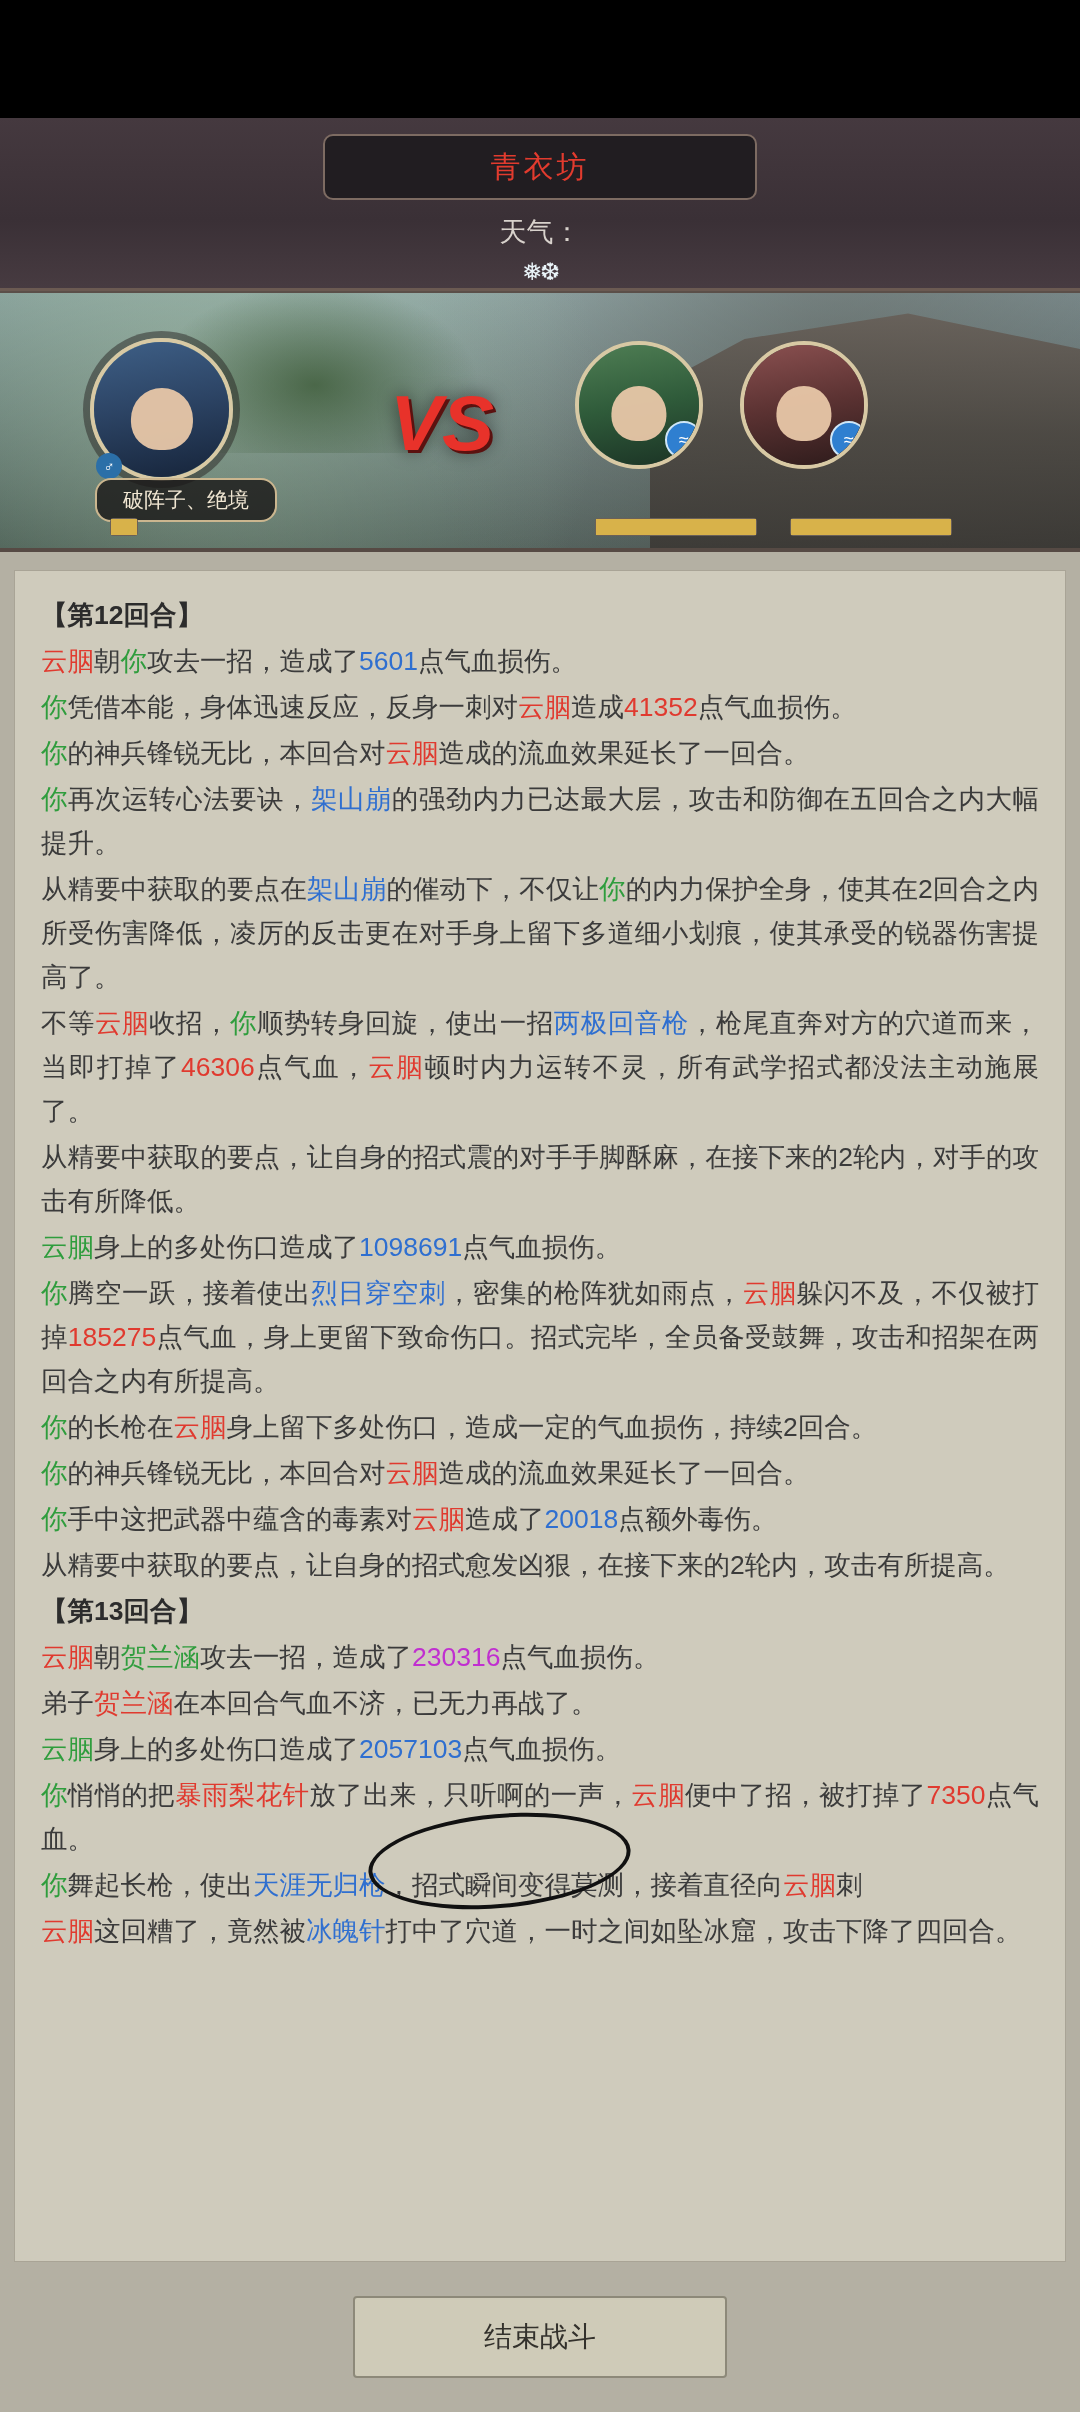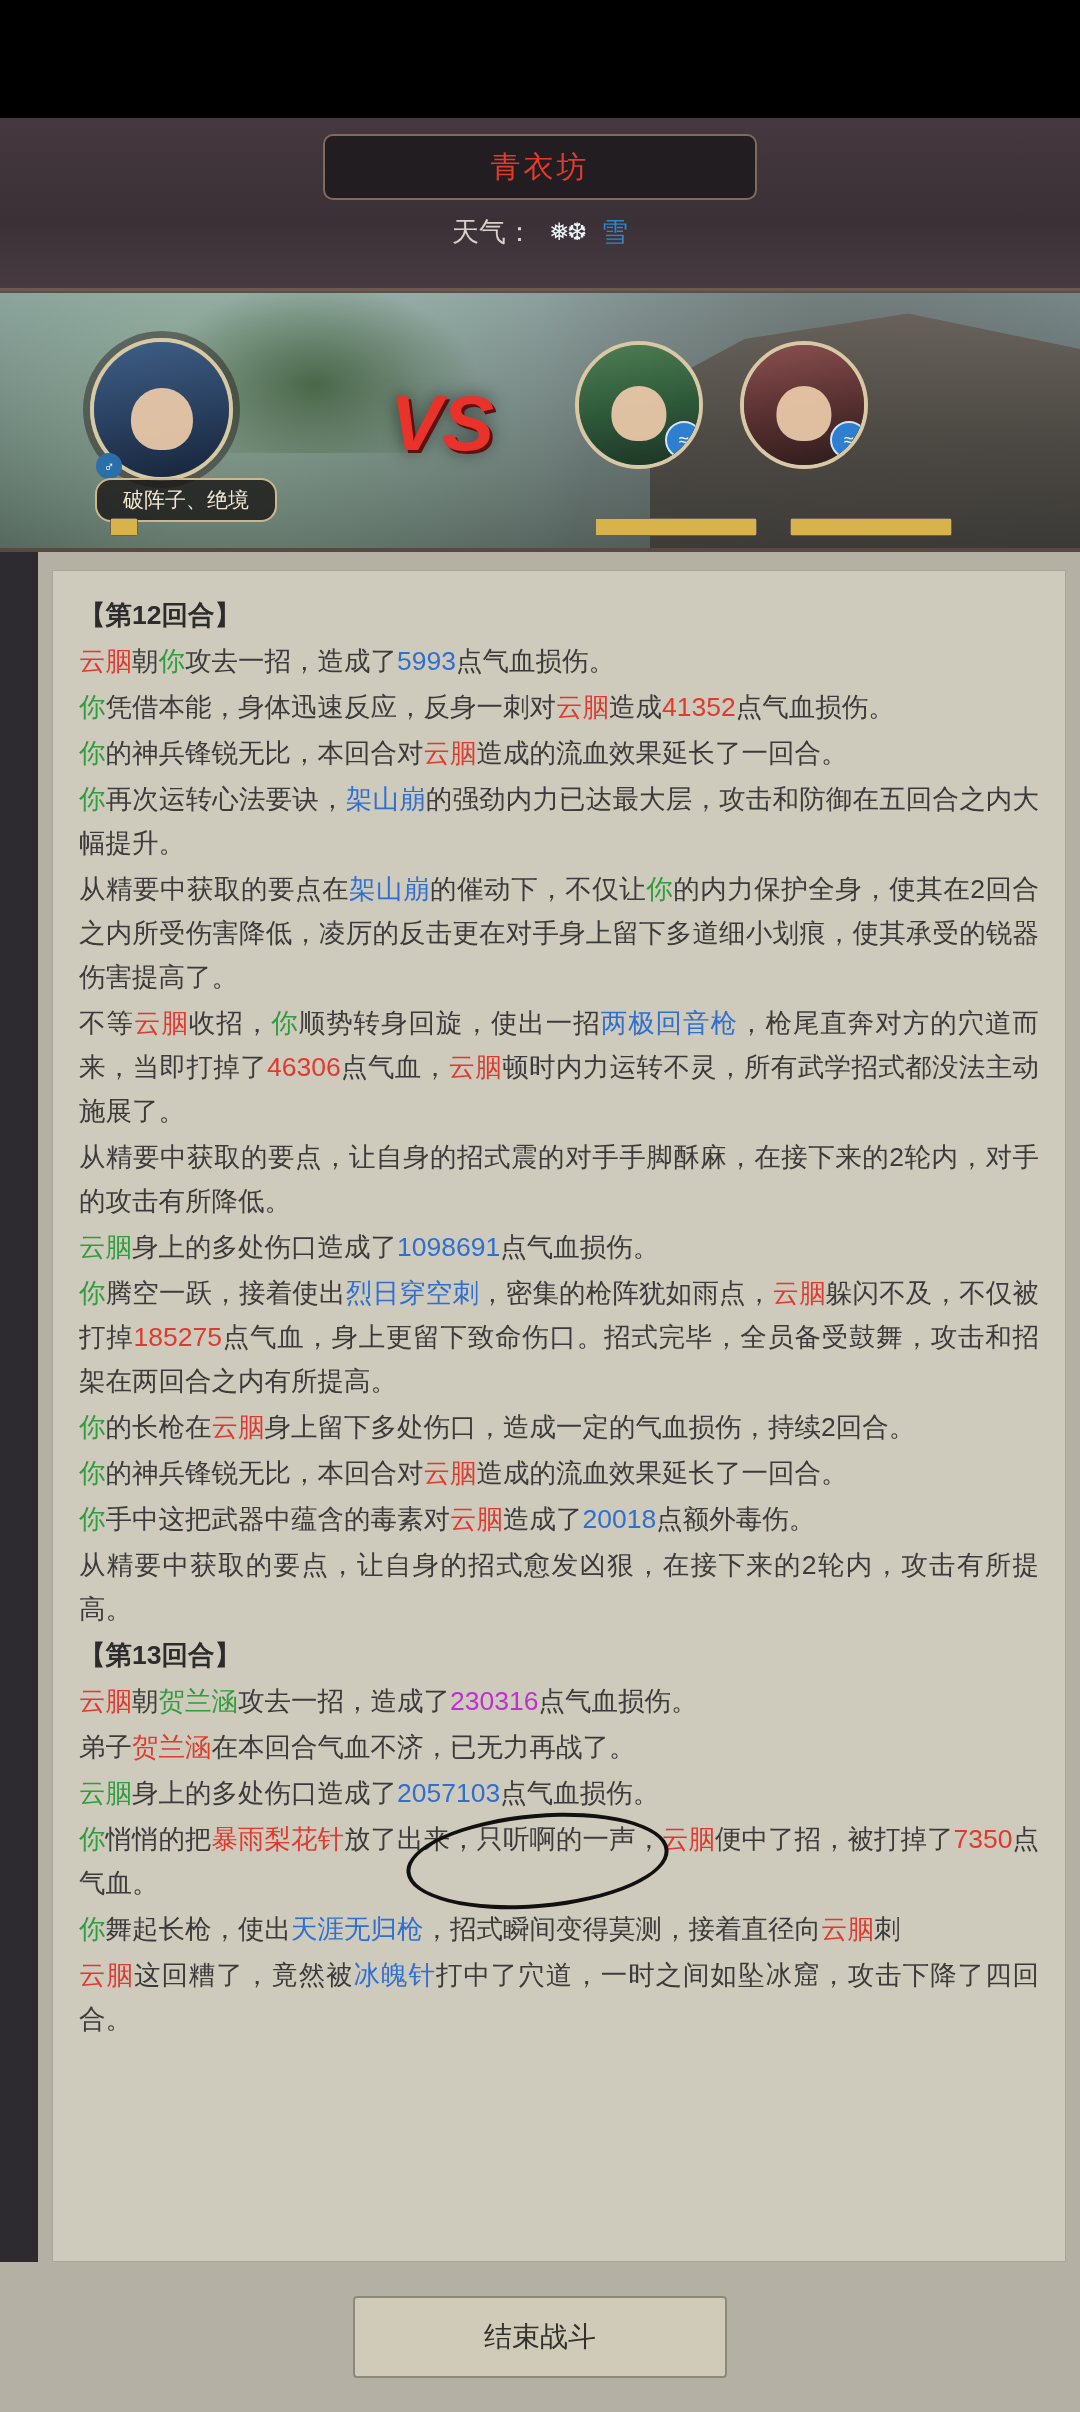--- a/index.html
+++ b/index.html
@@ -28,22 +28,22 @@
     position:absolute;left:50%;top:16px;transform:translateX(-50%);
     width:430px;height:62px;border-radius:10px;
     background:#211d21;border:2px solid #7d6b62;
     display:flex;align-items:center;justify-content:center;
   }
   .title-plate span{
     color:#e23b2e;font-size:30px;letter-spacing:3px;
   }
   .weather{
     position:absolute;left:50%;top:96px;transform:translateX(-50%);
-    display:flex;align-items:center;gap:16px;
-    color:#d8d2cc;font-size:27px;white-space:nowrap;
+    display:flex;align-items:center;gap:8px;
+    color:#d8d2cc;font-size:27px;white-space:nowrap;flex-direction:column;
   }
   .weather .snow{color:#e9f3f8;font-size:24px;letter-spacing:-2px;}
   .weather .wval{color:#2f86c8;}
   
   .banner{
     flex:0 0 auto;height:255px;position:relative;overflow:hidden;
     background:
       linear-gradient(180deg,rgba(120,150,160,.35),rgba(60,80,80,.5)),
       linear-gradient(90deg,#6d7f6a 0%,#8a9a86 25%,#9fa99a 50%,#77746b 75%,#5d5a54 100%);
     border-top:2px solid #5b4f49;border-bottom:4px solid #564a44;
@@ -122,21 +122,20 @@
     position:absolute;left:96px;top:160px;width:26px;height:26px;border-radius:50%;
     background:#2b6fa8;color:#fff;font-size:15px;display:flex;align-items:center;justify-content:center;
   }
   
   .logwrap{
     flex:1 1 auto;position:relative;
     background:#b4b0a3;
     padding:18px 14px 0 14px;
     box-sizing:border-box;
     overflow:hidden;
-    margin-left:38px;
   }
   .log{
     position:relative;
     height:100%;
     background:#cfcbbc;
     border:1px solid #a9a496;
     padding:22px 26px;
     box-sizing:border-box;
     overflow:hidden;
     font-size:26.5px;
@@ -217,21 +216,21 @@
       <div class="badge">≈</div>
     </div>
     <div class="hpbar hp-e2">
         <div class="fill"></div>
       </div>
   </div>
 
   <div class="logwrap">
     <div class="log" id="log">
         <p class="round">【第12回合】</p>
-        <p><span class="r">云胭</span><span>朝</span><span class="g">你</span><span>攻去一招，造成了</span><span class="n">5993</span><span>点气血损伤。</span></p>
+        <p><span class="r">云胭</span><span>朝</span><span class="g">你</span><span>攻去一招，造成了</span><span class="n">5601</span><span>点气血损伤。</span></p>
         <p><span class="g">你</span><span>凭借本能，身体迅速反应，反身一刺对</span><span class="r">云胭</span><span>造成</span><span class="nr">41352</span><span>点气血损伤。</span></p>
         <p><span class="g">你</span><span>的神兵锋锐无比，本回合对</span><span class="r">云胭</span><span>造成的流血效果延长了一回合。</span></p>
         <p><span class="g">你</span><span>再次运转心法要诀，</span><span class="b">架山崩</span><span>的强劲内力已达最大层，攻击和防御在五回合之内大幅提升。</span></p>
         <p><span>从精要中获取的要点在</span><span class="b">架山崩</span><span>的催动下，不仅让</span><span class="g">你</span><span>的内力保护全身，使其在2回合之内所受伤害降低，凌厉的反击更在对手身上留下多道细小划痕，使其承受的锐器伤害提高了。</span></p>
         <p><span>不等</span><span class="r">云胭</span><span>收招，</span><span class="g">你</span><span>顺势转身回旋，使出一招</span><span class="b">两极回音枪</span><span>，枪尾直奔对方的穴道而来，当即打掉了</span><span class="nr">46306</span><span>点气血，</span><span class="r">云胭</span><span>顿时内力运转不灵，所有武学招式都没法主动施展了。</span></p>
         <p><span>从精要中获取的要点，让自身的招式震的对手手脚酥麻，在接下来的2轮内，对手的攻击有所降低。</span></p>
         <p><span class="g">云胭</span><span>身上的多处伤口造成了</span><span class="n">1098691</span><span>点气血损伤。</span></p>
         <p><span class="g">你</span><span>腾空一跃，接着使出</span><span class="b">烈日穿空刺</span><span>，密集的枪阵犹如雨点，</span><span class="r">云胭</span><span>躲闪不及，不仅被打掉</span><span class="nr">185275</span><span>点气血，身上更留下致命伤口。招式完毕，全员备受鼓舞，攻击和招架在两回合之内有所提高。</span></p>
         <p><span class="g">你</span><span>的长枪在</span><span class="r">云胭</span><span>身上留下多处伤口，造成一定的气血损伤，持续2回合。</span></p>
         <p><span class="g">你</span><span>的神兵锋锐无比，本回合对</span><span class="r">云胭</span><span>造成的流血效果延长了一回合。</span></p>

